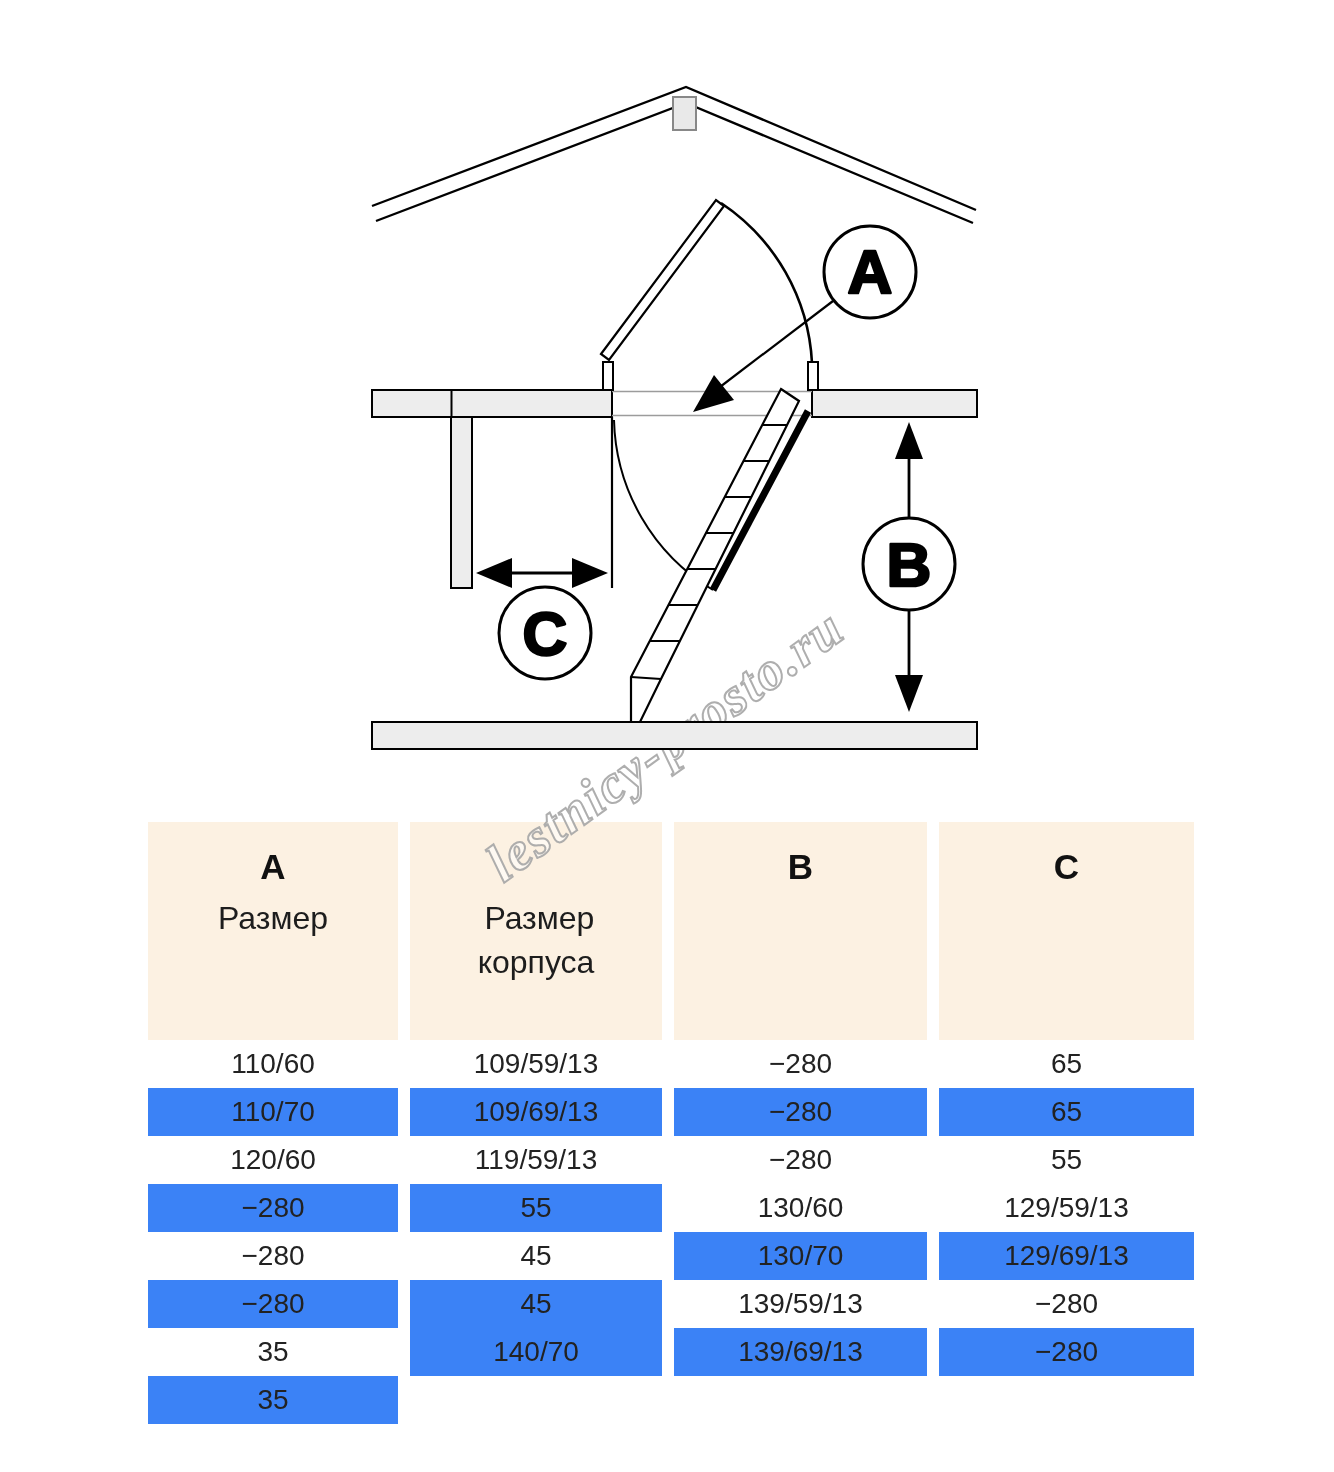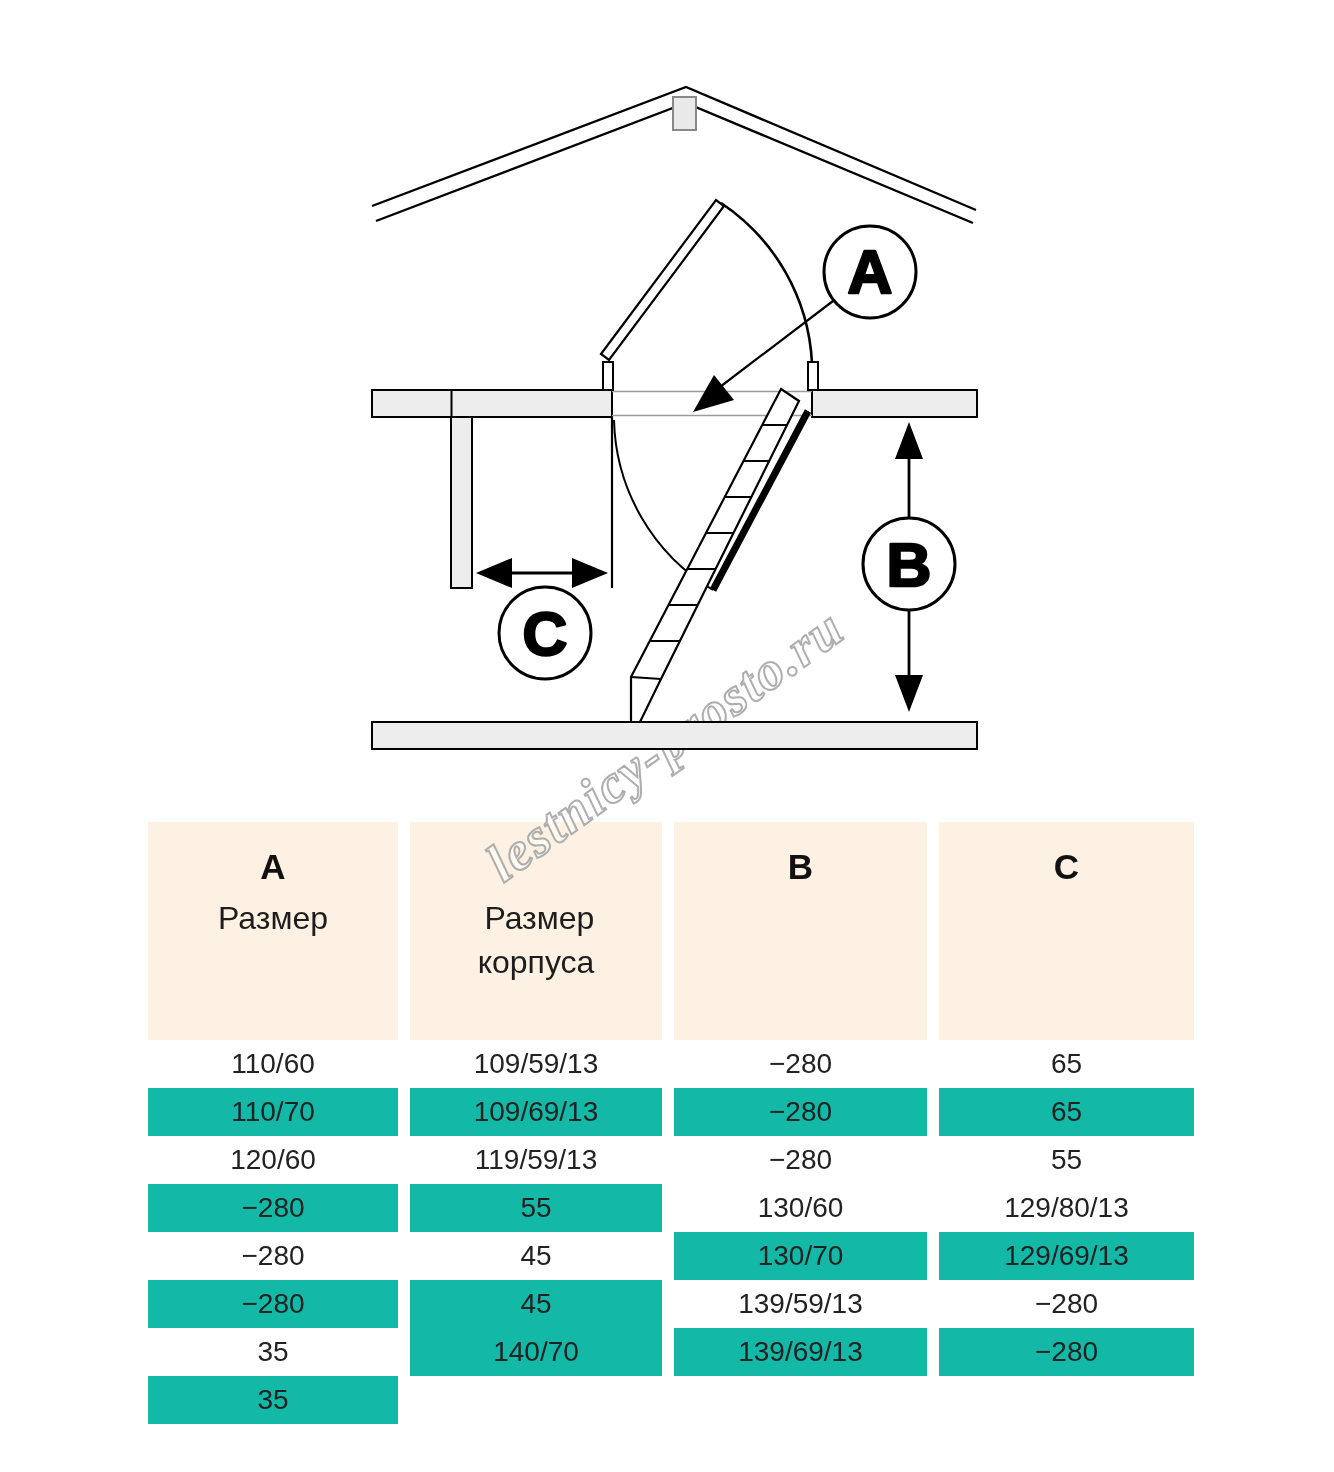--- a/index.html
+++ b/index.html
@@ -28,21 +28,21 @@
     position:absolute;left:148px;top:822px;width:1046px;z-index:0;
     display:grid;grid-template-columns:250px 252px 253px 255px;column-gap:12px;
     grid-template-rows:218px repeat(8,48px);
     color:#1d1d1d;
   }
   .hc{background:#fcf1e2;text-align:center;}
   .hc .letter{margin-top:24px;height:42px;line-height:42px;font-size:35px;font-weight:bold;color:#111;}
   .hc .desc{display:inline-block;text-align:right;white-space:pre-line;margin-top:8px;
             font-size:32px;line-height:44px;color:#1d1d1d;}
   .dc{display:flex;align-items:center;justify-content:center;font-size:28px;color:#222;}
-  .dc.hl{background:#14b8a6;}
+  .dc.hl{background:#3b82f6;}
 </style>
 </head>
 <body>
 
 <div class="page">
 
   <svg id="diagram" width="1334" height="815" viewBox="0 0 1334 815" xmlns="http://www.w3.org/2000/svg">
 
     <g fill="none" stroke="#000" stroke-width="2.4">
       <polyline points="372,206 686,87 976,210"></polyline>
@@ -142,21 +142,21 @@
 
     <div class="dc">120/60</div>
     <div class="dc">119/59/13</div>
     <div class="dc">−280</div>
     <div class="dc">55</div>
 
     <div class="dc hl">−280</div>
     <div class="dc hl">55</div>
 
     <div class="dc">130/60</div>
-    <div class="dc">129/80/13</div>
+    <div class="dc">129/59/13</div>
     <div class="dc">−280</div>
     <div class="dc">45</div>
 
     <div class="dc hl">130/70</div>
     <div class="dc hl">129/69/13</div>
     <div class="dc hl">−280</div>
     <div class="dc hl">45</div>
 
     <div class="dc">139/59/13</div>
     <div class="dc">−280</div>

